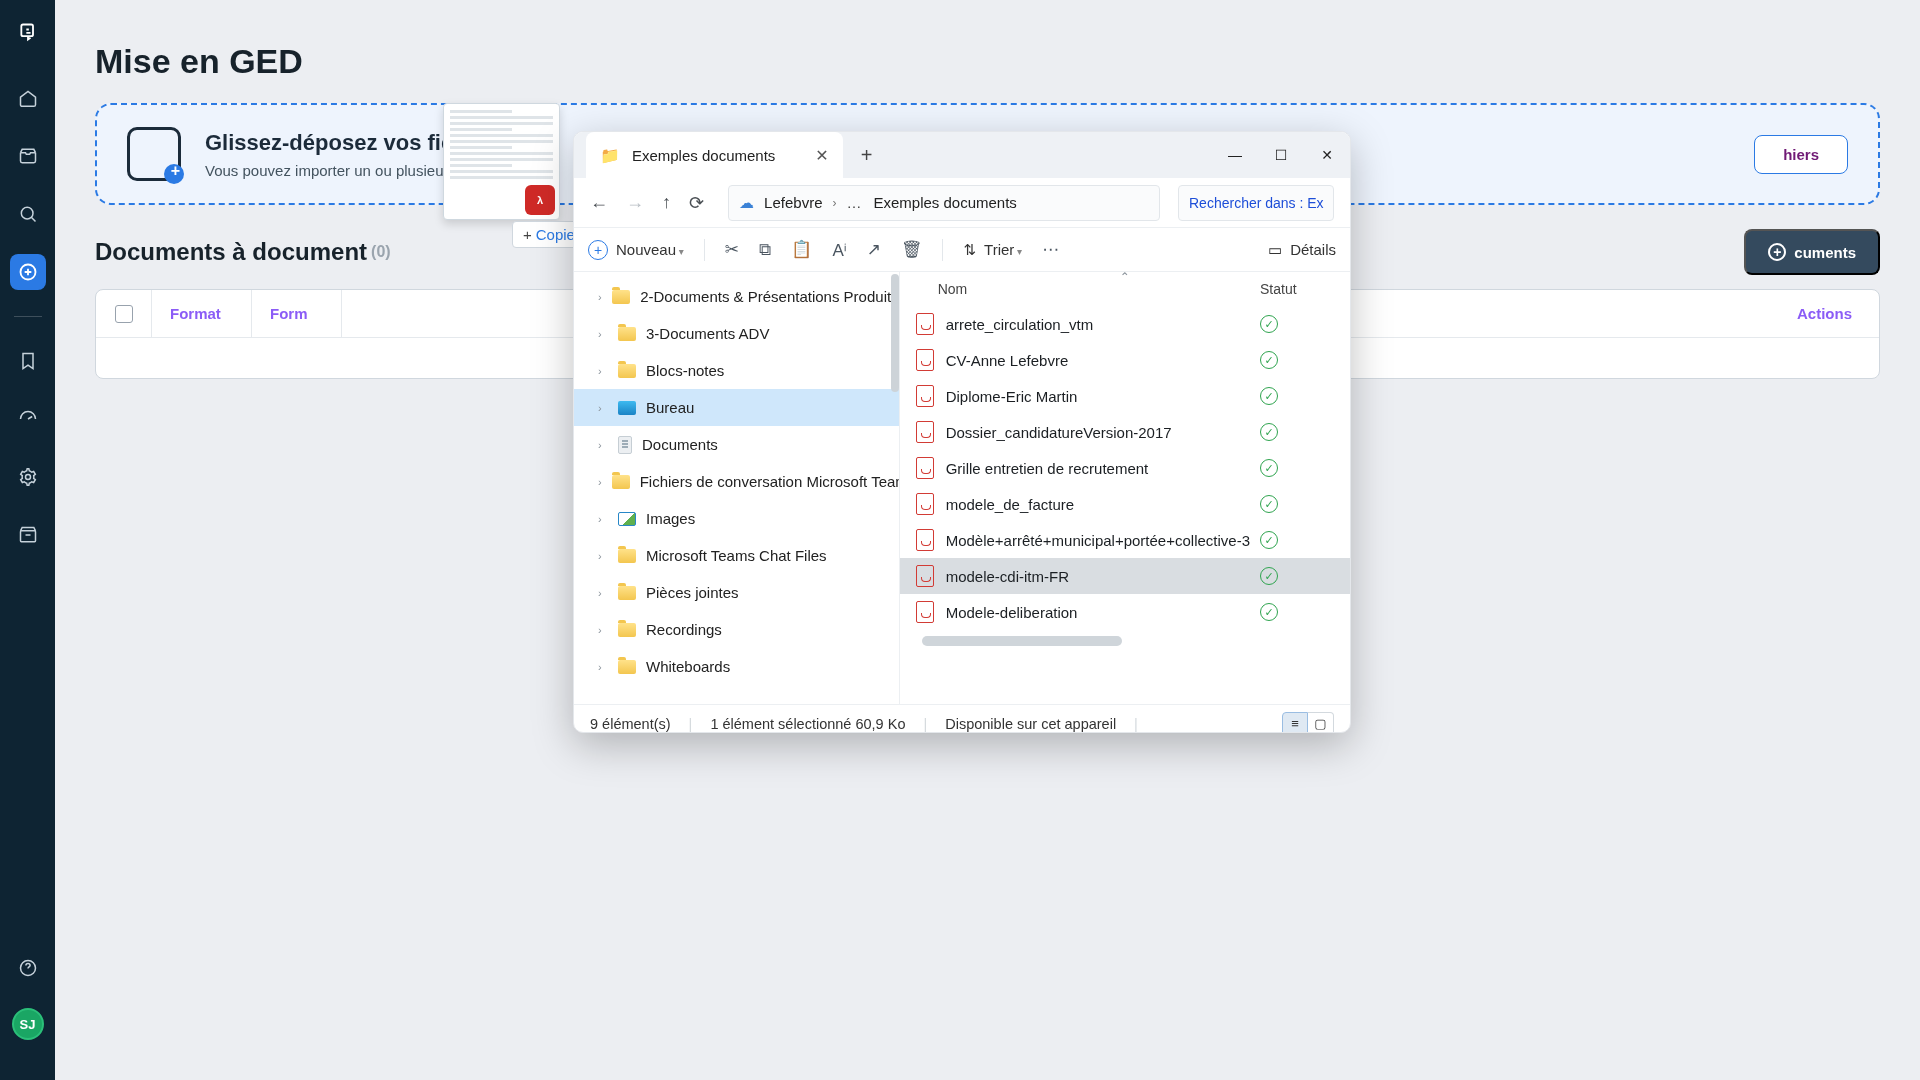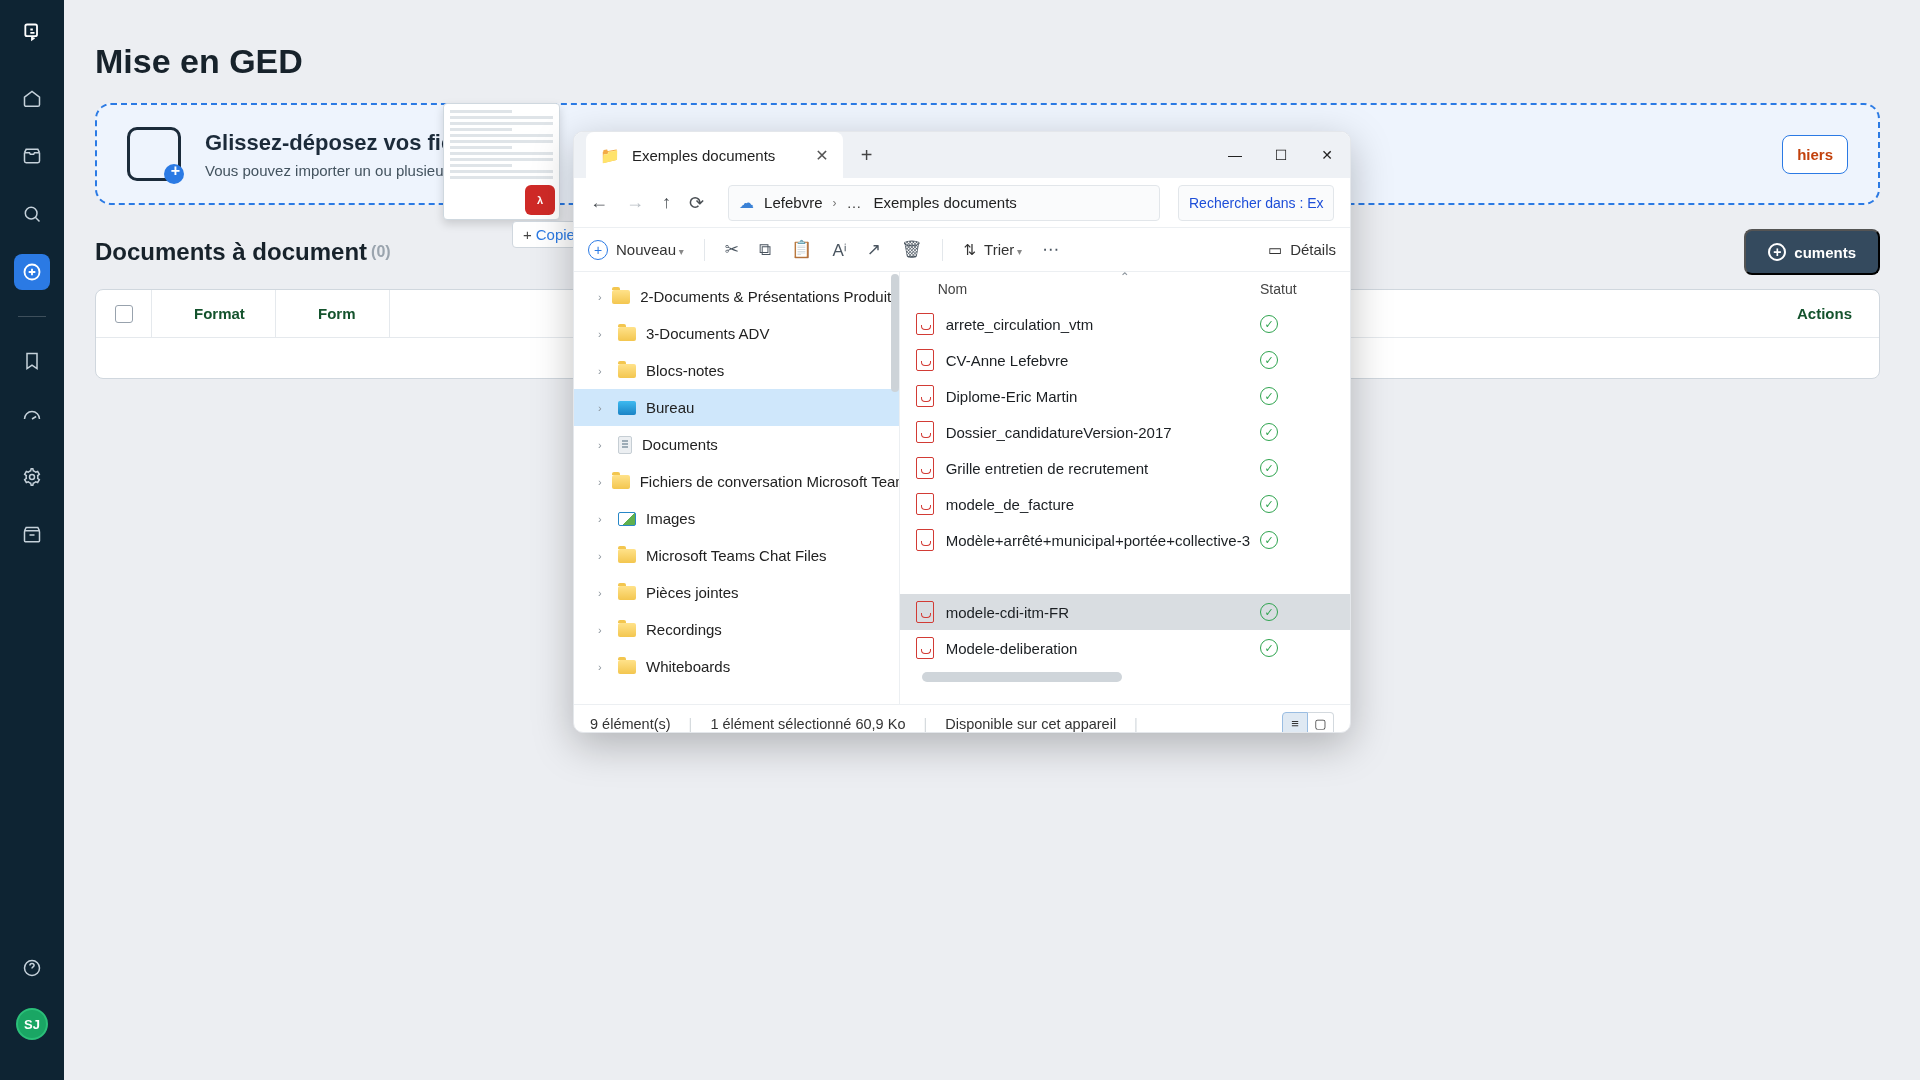--- a/index.html
+++ b/index.html
@@ -1,45 +1,45 @@
 <!DOCTYPE html>
 <html><head>
 <meta charset="utf-8">
 <style>
 * { box-sizing: border-box; margin: 0; padding: 0; }
 body { font-family: -apple-system, "Segoe UI", Arial, sans-serif; background: #eceef2; width: 1920px; height: 1080px; overflow: hidden; position: relative; }
 
 
-.sidebar { position: absolute; left: 0; top: 0; width: 64px; height: 100%; background: #0e2433; display: flex; flex-direction: column; align-items: center; padding-top: 20px; gap: 22px; }
+.sidebar { position: absolute; left: 0; top: 0; width: 55px; height: 100%; background: #0e2433; display: flex; flex-direction: column; align-items: center; padding-top: 20px; gap: 22px; }
 .sidebar .logo { color: #fff; font-weight: bold; font-size: 24px; margin-bottom: 10px; }
 .sidebar .divider { width: 28px; border-top: 1px solid rgba(255,255,255,.2); margin: 4px 0; }
 .nav-icon { width: 36px; height: 36px; border-radius: 8px; display: flex; align-items: center; justify-content: center; color: #c6d2db; cursor: pointer; }
 .nav-icon.active { background: #2b7ae4; color: #fff; }
 .nav-spacer { flex: 1; }
 .avatar { width: 32px; height: 32px; border-radius: 50%; background: #1aa664; color: #fff; display: flex; align-items: center; justify-content: center; font-size: 13px; font-weight: 600; border: 2px solid #2bbf79; }
 
 
 .app { position: absolute; left: 55px; top: 16px; right: 0; height: 100%; padding: 26px 40px 0 40px; }
 .page-title { font-size: 34px; font-weight: 700; color: #17222b; margin-bottom: 22px; }
 .dropzone { border: 2px dashed #2b7ae4; border-radius: 16px; background: #eef4fd; padding: 22px 30px; display: flex; align-items: center; gap: 24px; margin-bottom: 24px; }
 .dropzone-icon { width: 54px; height: 54px; border: 3px solid #1b2b3a; border-radius: 10px; position: relative; }
 .dropzone-icon::after { content: ""; position: absolute; right: -6px; bottom: -6px; width: 20px; height: 20px; border-radius: 50%; background: #2b7ae4; }
 .dropzone-plus { position:absolute; right:-2px; bottom:-2px; color:#fff; font-size:16px; z-index:2; font-weight:bold;}
 .dropzone-text h2 { font-size: 22px; font-weight: 700; color: #1c2b3a; margin-bottom: 6px; }
 .dropzone-text p { color: #43535f; font-size: 15px; }
-.btn-outline { margin-left:auto; border: 1.5px solid #2b7ae4; background:#fff; color:#c2410c; padding:10px 14px; border-radius:8px; font-size:15px; font-weight:600;}
+.btn-outline { margin-left:auto; border: 1.5px solid #2b7ae4; background:#fff; color:#701a75; padding:10px 28px; border-radius:8px; font-size:15px; font-weight:600;}
 
 .section-head { display:flex; align-items:center; margin-bottom:14px; }
 .section-title { font-size:24px; font-weight:700; color:#17222b; }
 .section-count { color:#9aa4ae; font-weight:700; margin-left:4px; }
 .btn-primary { margin-left:auto; background:#344a5e; color:#fff; padding:12px 22px; border-radius:8px; font-size:15px; font-weight:600; display:flex; align-items:center; gap:8px;}
 .btn-primary .plus-circ { width:18px;height:18px;border-radius:50%;border:2px solid #fff; display:flex;align-items:center;justify-content:center;font-size:14px;line-height:1;}
 
 .table { border:1px solid #d0d7de; border-radius:8px; background:#fff; }
-.table-header { display:flex; align-items:center; height:48px; border-bottom:1px solid #e5e9ed; font-size:15px; font-weight:600; color:#14532d;gap:24px; }
+.table-header { display:flex; align-items:center; height:48px; border-bottom:1px solid #e5e9ed; font-size:15px; font-weight:600; color:#8b5cf6; }
 .th { padding:0 18px; border-right:1px solid #e5e9ed; height:100%; display:flex; align-items:center; }
 .th.checkbox { width:56px; justify-content:center; }
 .th.format { width:100px; }
 .th.name { flex:1; }
 .th.form2 { width:90px; }
 .th.actions { width:100px; border-right:none; margin-left:auto;}
 .checkbox-box { width:18px;height:18px;border:1.5px solid #98a2ad; border-radius:3px;}
 .table-body { height:40px; }
 
 
@@ -92,21 +92,21 @@
 .icon-img { width:18px;height:14px;border:1.5px solid #2787c7;border-radius:2px;flex-shrink:0;background:linear-gradient(135deg,#fff 55%,#5fb04e 55%);}
 .tree-scroll-ind { position:absolute; right:0; top:2px; width:8px; height:118px; background:#cdd3d8; border-radius:4px;}
 
 .filelist { flex:1; border-left:1px solid #eceff2; display:flex; flex-direction:column; position:relative;}
 .file-header { display:flex; align-items:center; height:34px; padding:0 22px 0 38px; font-size:14px; color:#444; position:relative;}
 .col-name { flex:1;}
 .col-status { width:78px; padding-left:10px;}
 .sort-arrow { position:absolute; top:-2px; left:50%; transform:translateX(-50%); color:#8b949c; font-size:12px;}
 .file-rows { overflow:auto; }
 .file-row { display:flex; align-items:center; height:36px; padding:0 22px 0 16px; font-size:15px; color:#1b1f23; cursor:pointer;}
-.file-row.selected { background:#d9dde1;margin-top:36px;}
+.file-row.selected { background:#d9dde1;}
 .pdf-ic { width:18px;height:22px;border:1.5px solid #d23b35;border-radius:2px;margin-right:12px;position:relative;flex-shrink:0;}
 .pdf-ic::after{content:"";position:absolute;left:4px;bottom:4px;width:8px;height:4px;border:1.5px solid #d23b35;border-top:none;border-radius:0 0 4px 4px;}
 .file-name { flex:1; overflow:hidden; text-overflow:ellipsis; white-space:nowrap;}
 .status-ok { color:#2fa44f; font-size:17px; width:78px; padding-left:10px;}
 .h-scroll { height:12px; margin:6px 16px 0; position:relative;}
 .h-scroll-thumb { position:absolute; left:6px; width:200px; height:10px; background:#cfd5da; border-radius:5px;}
 
 .statusbar { height:38px; border-top:1px solid #eceff2; display:flex; align-items:center; padding:0 16px; font-size:14.5px; color:#333; gap:18px;}
 .sb-sep{ color:#d5dade;}
 .view-toggle { margin-left:auto; display:flex; gap:0;}

